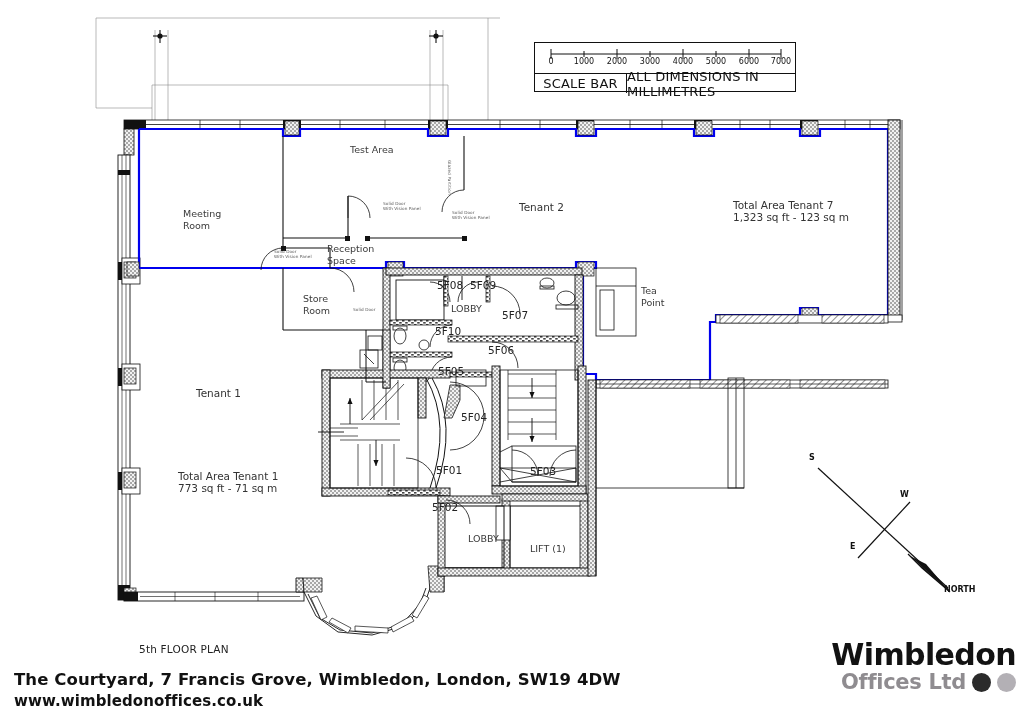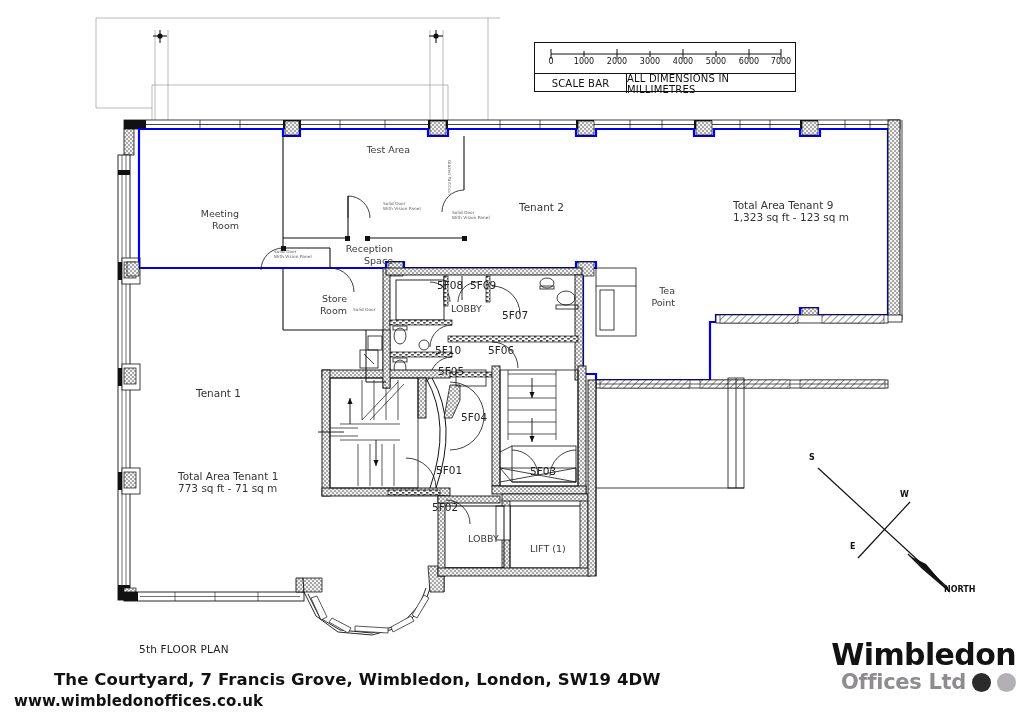--- a/index.html
+++ b/index.html
@@ -11,40 +11,40 @@
   }
   #page{position:absolute;left:0;top:0;width:1024px;height:724px;}
   svg.plan{position:absolute;left:0;top:0;width:1024px;height:724px;}
 
   
   .lbl{position:absolute;white-space:pre;line-height:1.25;color:#333;}
   .lbl.room{font-size:9.5px;color:#3a3a3a;}
   .lbl.roomcode{font-size:10.5px;color:#222;}
   .lbl.big{font-size:10.5px;}
   .lbl.tiny{font-size:4.2px;color:#555;letter-spacing:.1px;}
-  .lbl.center{text-align:right;}
+  .lbl.center{text-align:left;}
 
   
   #scalebox{
     position:absolute;left:534px;top:42px;width:262px;height:50px;
     border:1px solid #111;background:#fff;box-sizing:border-box;
   }
   #scaleTop{position:relative;height:30px;border-bottom:1px solid #111;}
   #scaleBottom{display:flex;height:19px;}
   #scaleBottom .cell{
     display:flex;align-items:center;justify-content:center;
-    font-size:10px;color:#111;letter-spacing:.2px;box-sizing:border-box;
+    font-size:13px;color:#111;letter-spacing:.2px;box-sizing:border-box;
   }
   #scaleBottom .cell.left{width:92px;border-right:1px solid #111;}
   #scaleBottom .cell.right{flex:1;}
   .tickLabel{position:absolute;top:14px;font-size:8px;color:#111;transform:translateX(-50%);}
 
   
   #footer{position:absolute;left:0;top:664px;width:1024px;height:60px;}
-  #addr{position:absolute;left:14px;top:6px;font-size:16.5px;font-weight:bold;color:#111;letter-spacing:.1px;margin-left:40px;}
+  #addr{position:absolute;left:14px;top:6px;font-size:16.5px;font-weight:bold;color:#111;letter-spacing:.1px;}
   #web{position:absolute;left:14px;top:28px;font-size:15px;font-weight:bold;color:#111;letter-spacing:.1px;}
   #logo{position:absolute;right:8px;top:-24px;text-align:right;}
   #logoTop{font-size:30px;font-weight:bold;color:#121212;letter-spacing:-.6px;line-height:1;}
   #logoBot{display:flex;align-items:center;justify-content:flex-end;margin-top:2px;}
   #logoBotTxt{font-size:21px;font-weight:bold;color:#8f8c90;letter-spacing:-.3px;line-height:1;}
   .dot{width:19px;height:19px;border-radius:50%;display:inline-block;margin-left:6px;}
   .dot.dark{background:#2b2b2b;}
   .dot.light{background:#b3b0b5;}
 
   #floorTitle{position:absolute;left:139px;top:643px;font-size:10.5px;color:#222;letter-spacing:.2px;}
@@ -503,34 +503,34 @@
 Room</div>
   <div class="lbl room center" style="left:614px;top:285px;width:34px;margin-left:27px;">Tea
 Point</div>
   <div class="lbl room" style="left:451px;top:303px;">LOBBY</div>
   <div class="lbl room" style="left:468px;top:533px;">LOBBY</div>
   <div class="lbl room" style="left:530px;top:543px;">LIFT (1)</div>
 
   <div class="lbl roomcode" style="left:437px;top:279px;">5F08</div>
   <div class="lbl roomcode" style="left:470px;top:279px;">5F09</div>
   <div class="lbl roomcode" style="left:502px;top:309px;">5F07</div>
-  <div class="lbl roomcode" style="left:435px;top:344px;">5F10</div>
+  <div class="lbl roomcode" style="left:435px;top:325px;">5F10</div>
   <div class="lbl roomcode" style="left:488px;top:344px;">5F06</div>
   <div class="lbl roomcode" style="left:438px;top:365px;">5F05</div>
   <div class="lbl roomcode" style="left:461px;top:411px;">5F04</div>
   <div class="lbl roomcode" style="left:436px;top:464px;">5F01</div>
   <div class="lbl roomcode" style="left:432px;top:501px;text-align:center;">5F02</div>
   <div class="lbl roomcode" style="left:530px;top:465px;">5F03</div>
 
   <div class="lbl big" style="left:196px;top:387px;">Tenant 1</div>
   <div class="lbl big" style="left:178px;top:470px;">Total Area Tenant 1</div>
   <div class="lbl big" style="left:178px;top:482px;text-align:right;">773 sq ft - 71 sq m</div>
 
   <div class="lbl big" style="left:519px;top:201px;">Tenant 2</div>
-  <div class="lbl big" style="left:733px;top:199px;">Total Area Tenant 9</div>
+  <div class="lbl big" style="left:733px;top:199px;">Total Area Tenant 7</div>
   <div class="lbl big" style="left:733px;top:211px;">1,323 sq ft - 123 sq m</div>
 
   <div class="lbl tiny" style="left:383px;top:201px;">Solid Door
 With Vision Panel</div>
   <div class="lbl tiny" style="left:452px;top:210px;">Solid Door
 With Vision Panel</div>
   <div class="lbl tiny" style="left:274px;top:249px;">Solid Door
 With Vision Panel</div>
   <div class="lbl tiny" style="left:353px;top:307px;">Solid Door</div>
   <div class="lbl tiny" style="left:452px;top:160px;transform:rotate(90deg);transform-origin:left top;">Glazed Partition</div>

